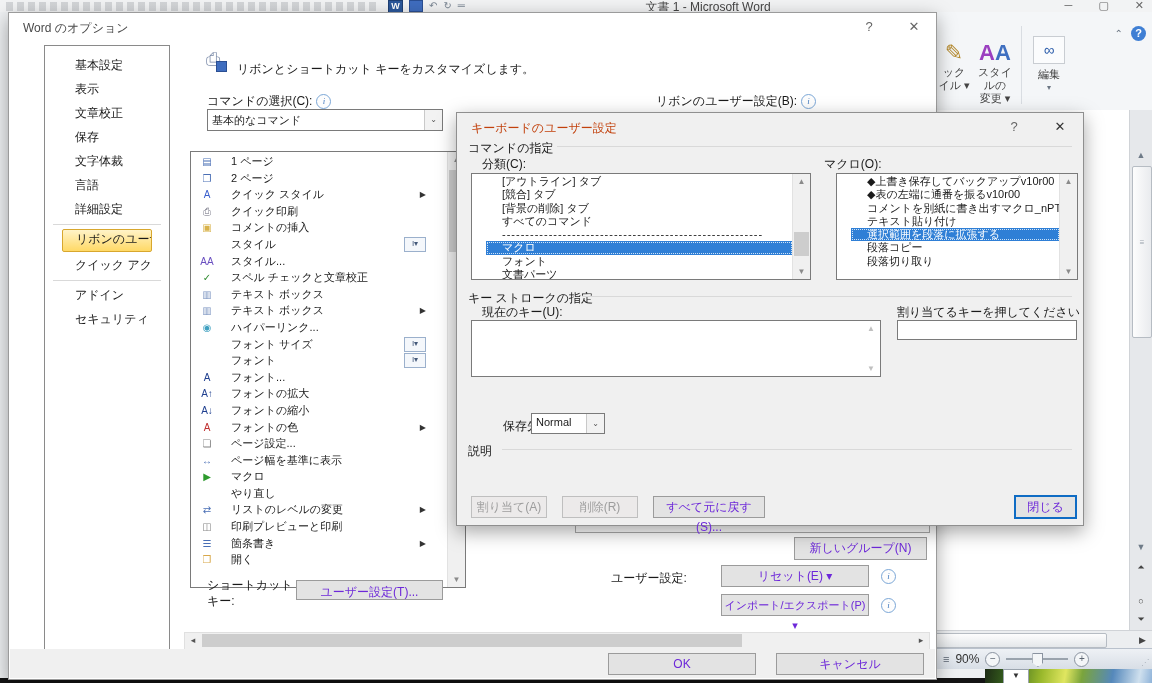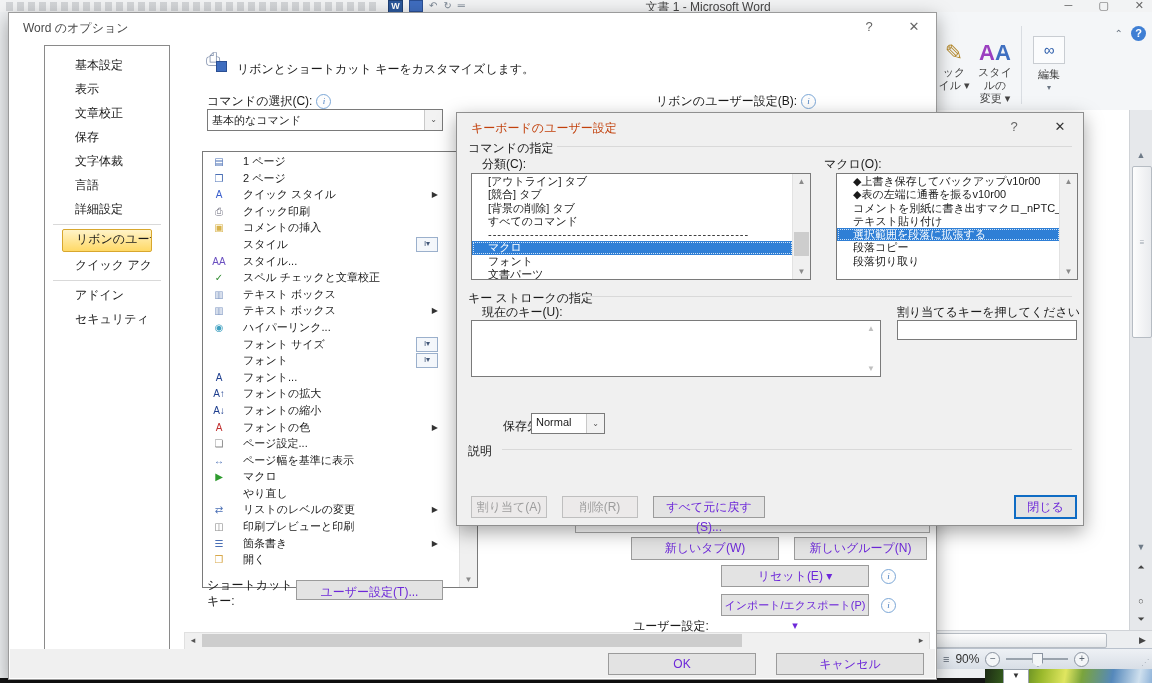--- a/index.html
+++ b/index.html
@@ -96,38 +96,38 @@
   #options-dialog{left:8px;top:12px;width:927px;height:666px;z-index:10;}
   #opt-footer{position:absolute;left:1px;top:636px;width:925px;height:29px;background:#f0f0f0;}
   .sidebar{position:absolute;left:35px;top:32px;width:126px;height:613px;border:1px solid #8a8a8a;
       background:#fff;padding-top:6px;box-sizing:border-box;}
   .side-item{position:relative;height:21px;line-height:21px;padding-left:13px;margin:3px 17px;
       font-size:12px;color:#1a1a1a;white-space:nowrap;overflow:hidden;}
   .side-item.sel{background:linear-gradient(#fff3c8,#ffd966);border:1px solid #d8a72e;border-radius:2px;
       line-height:19px;}
   .side-div{height:1px;background:#d9d9d9;margin:4px 8px;}
   .hdr-icon{position:absolute;left:197px;top:36px;width:24px;height:26px;}
-  .cmd-list{left:193px;top:138px;width:276px;height:437px;}
+  .cmd-list{left:181px;top:138px;width:276px;height:437px;}
   .cmd-row{height:16.6px;line-height:16.6px;font-size:11px;padding-left:6px;}
   .cmd-ico{display:inline-block;width:20px;text-align:center;font-size:11px;}
   .cmd-lbl{display:inline-block;padding-left:14px;}
   .cmd-trail{position:absolute;right:22px;top:1px;}
   .shortcut-lbl{position:absolute;left:198px;top:564px;width:86px;font-size:12px;line-height:16px;color:#1a1a1a;}
   .frag-box{position:absolute;left:566px;top:504px;width:353px;height:15px;
       border-left:1px solid #ababab;border-right:1px solid #ababab;border-bottom:1px solid #ababab;}
   .hscroll{position:absolute;left:175px;top:619px;width:744px;height:17px;background:#f0f0f0;border:1px solid #e0e0e0;}
   .hs-a{position:absolute;top:0;width:16px;height:15px;color:#555;font-size:9px;line-height:15px;text-align:center;}
   .hs-t{position:absolute;left:17px;top:1px;width:540px;height:13px;background:#cdcdcd;}
 
   
   #keyboard-dialog{left:456px;top:112px;width:626px;height:412px;z-index:20;background:#f0f0f0;
       border:1px solid #8f8f8f;}
   #keyboard-dialog .dlg-title{color:#c2410c;}
   .grp-lbl{position:absolute;font-size:12px;color:#1a1a1a;}
-  .cat-row,.mac-row{height:13.3px;line-height:13.3px;font-size:11px;padding-left:16px;}
+  .cat-row,.mac-row{height:13.3px;line-height:13.3px;font-size:11px;padding-left:16px;margin-left:14px;}
   .dash-row{color:#1a1a1a;letter-spacing:1px;}
   .keybox-arrows{position:absolute;right:1px;top:1px;width:16px;height:calc(100% - 2px);}
   .keybox-arrows span{position:absolute;left:0;width:16px;text-align:center;color:#c0c0c0;font-size:8px;}
   input.newkey{position:absolute;border:1px solid #7a7a7a;height:20px;width:180px;box-sizing:border-box;
       font-size:11px;padding:1px 3px;background:#fff;}
   .dd{position:absolute;background:#fff;border:1px solid #7a7a7a;box-sizing:border-box;font-size:11px;}
   .dd .val{position:absolute;left:4px;top:2px;}
   .dd .arrow{position:absolute;right:0;top:0;width:17px;height:100%;background:#f2f2f2;
       border-left:1px solid #c9c9c9;color:#555;font-size:8px;text-align:center;}
 </style>
@@ -281,24 +281,23 @@
         <div class="t" style="top:18px;height:82px;"></div>
         <span class="a" style="bottom:0;">▼</span>
       </div>
     </div>
 
     <div class="shortcut-lbl">ショートカット キー:</div>
     <div class="btn" style="left:287px;top:567px;width:147px;height:20px;line-height:22px;">ユーザー設定(T)...</div>
 
     <div class="frag-box"></div>
 
-    <div class="btn" style="left:622px;top:524px;width:148px;height:23px;line-height:21px;">新しいタブ(W)</div>
     <div class="btn" style="left:785px;top:524px;width:133px;height:23px;line-height:21px;">新しいグループ(N)</div>
 
-    <div class="abs" style="left:624px;top:557px;margin-top:48px;">ユーザー設定:</div>
+    <div class="abs" style="left:602px;top:557px;">ユーザー設定:</div>
     <div class="btn" style="left:712px;top:552px;width:148px;height:22px;line-height:20px;">リセット(E) ▾</div>
     <span class="info-i abs" style="left:868px;top:556px;">i</span>
     <div class="btn" style="left:712px;top:581px;width:148px;height:22px;line-height:20px;font-size:11px;">インポート/エクスポート(P) ▾</div>
     <span class="info-i abs" style="left:868px;top:585px;">i</span>
 
     <div class="hscroll">
       <span class="hs-a" style="left:0;">◂</span>
       <div class="hs-t"></div>
       <span class="hs-a" style="right:0;">▸</span>
     </div>

